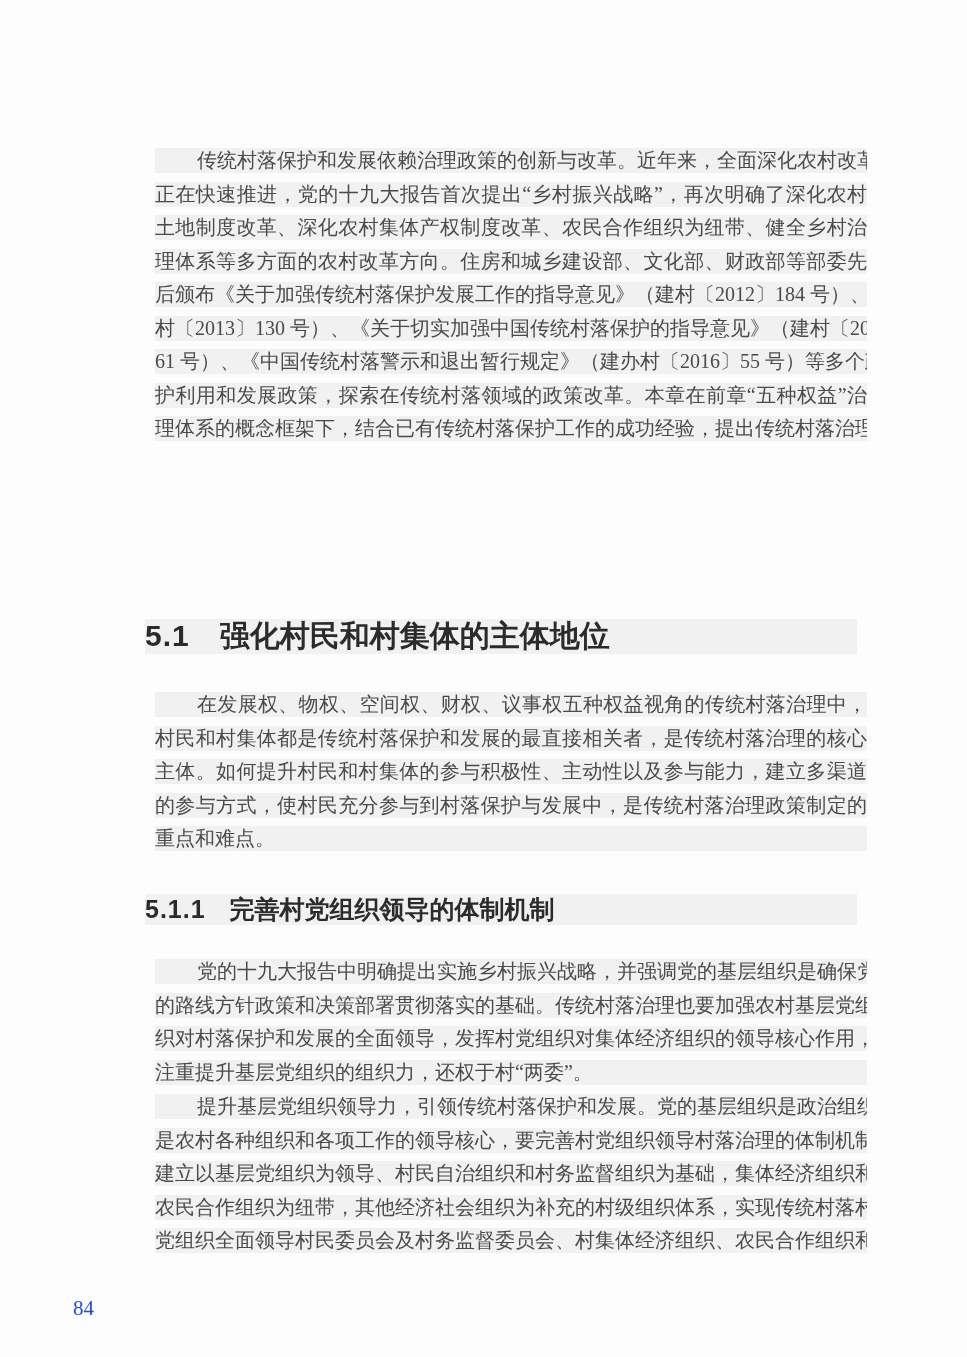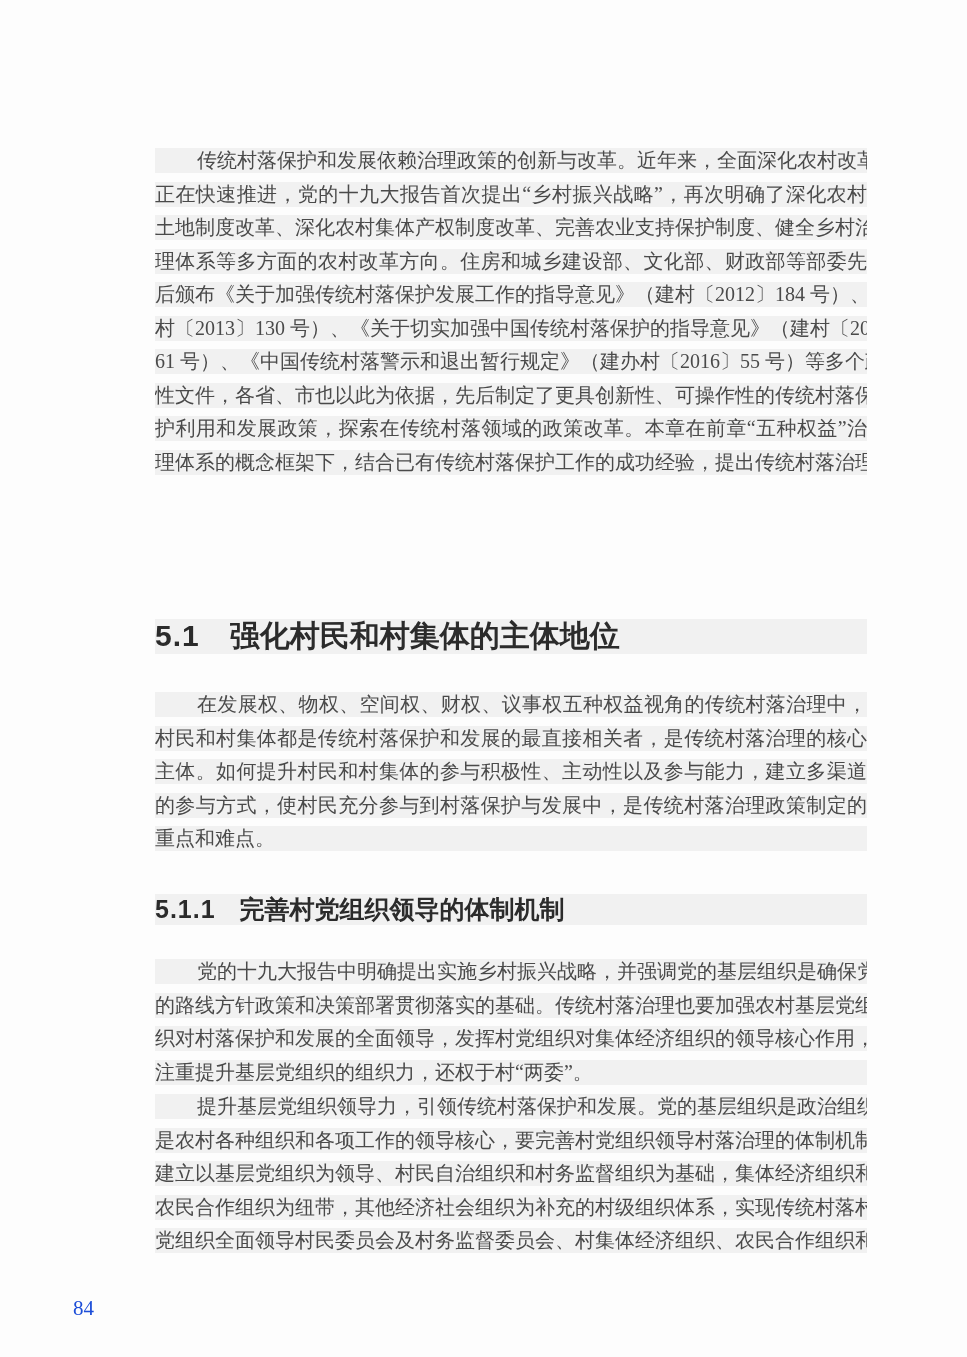--- a/index.html
+++ b/index.html
@@ -25,21 +25,21 @@
     text-align: justify;
     text-align-last: justify;
     white-space: nowrap;
     overflow: hidden;
     background: linear-gradient(180deg, transparent 4px, #f1f1f1 4px, #f1f1f1 29px, transparent 29px);
   }
   .tline.indent { text-indent: 42px; }
   .tline.lastline { text-align-last: left; }
   .heading {
     position: absolute;
-    left: 155px;
+    left: 145px;
     width: 712px;
     font-family: "Liberation Sans", sans-serif;
     font-weight: bold;
     color: #2b2b2b;
     white-space: nowrap;
   }
   .h1 {
     top: 612px;
     font-size: 30px;
     line-height: 48px;
@@ -68,26 +68,25 @@
   #para4 { top: 1090px; }
 </style>
 </head>
 <body>
 
 <div class="page">
 
   <div class="para" id="para1">
     <div class="tline indent">传统村落保护和发展依赖治理政策的创新与改革。近年来，全面深化农村改革</div>
     <div class="tline">正在快速推进，党的十九大报告首次提出“乡村振兴战略”，再次明确了深化农村</div>
-    <div class="tline">土地制度改革、深化农村集体产权制度改革、完善农业支持保护制度、健全乡村治</div>
+    <div class="tline">土地制度改革、深化农村集体产权制度改革、农民合作组织为纽带、健全乡村治</div>
     <div class="tline">理体系等多方面的农村改革方向。住房和城乡建设部、文化部、财政部等部委先</div>
     <div class="tline">后颁布《关于加强传统村落保护发展工作的指导意见》（建村〔2012〕184 号）、《住</div>
     <div class="tline">村〔2013〕130 号）、《关于切实加强中国传统村落保护的指导意见》（建村〔2014〕</div>
     <div class="tline">61 号）、《中国传统村落警示和退出暂行规定》（建办村〔2016〕55 号）等多个政策</div>
-    <div class="tline">性文件，各省、市也以此为依据，先后制定了更具创新性、可操作性的传统村落保</div>
     <div class="tline">护利用和发展政策，探索在传统村落领域的政策改革。本章在前章“五种权益”治</div>
     <div class="tline">理体系的概念框架下，结合已有传统村落保护工作的成功经验，提出传统村落治理</div>
   </div>
 
   <div class="heading h1">
     <span class="h-num">5.1</span><span class="h-title">强化村民和村集体的主体地位</span>
   </div>
 
   <div class="para" id="para2">
     <div class="tline indent">在发展权、物权、空间权、财权、议事权五种权益视角的传统村落治理中，</div>

